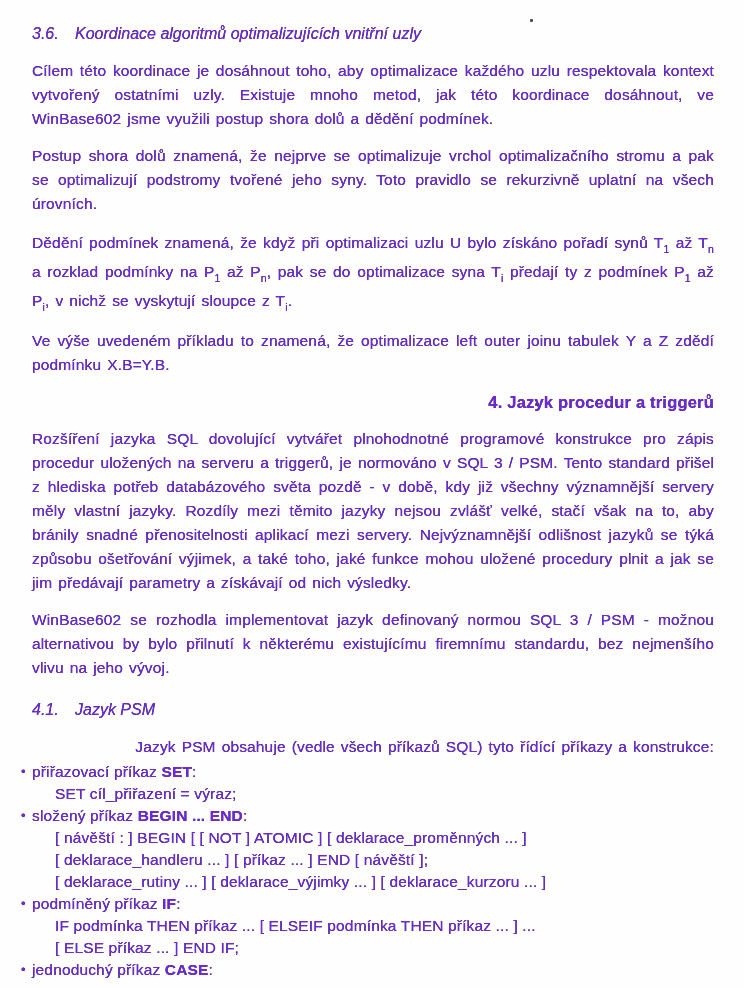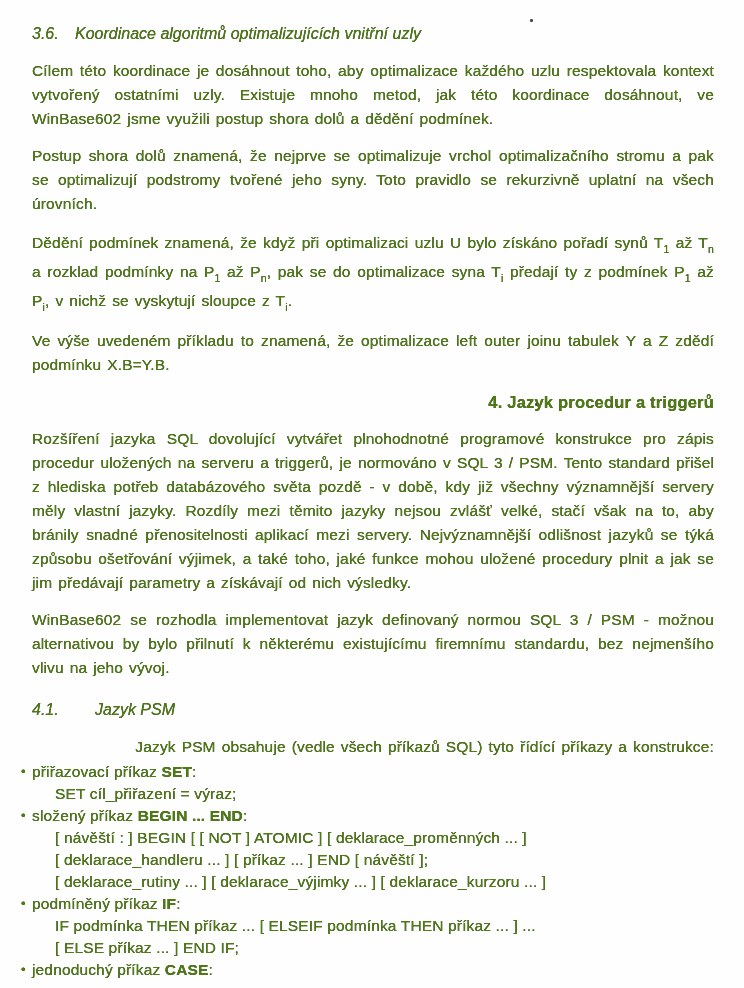--- a/index.html
+++ b/index.html
@@ -2,21 +2,21 @@
 <html lang="cs"><head>
 <meta charset="utf-8">
 <style>
   html, body { margin: 0; padding: 0; background: #ffffff; }
   .page {
     position: relative;
     width: 744px;
     height: 988px;
     background: #fffefe;
     font-family: "Liberation Sans", sans-serif;
-    color: #4d7c0f;
+    color: #6d28d9;
     overflow: hidden;
     text-shadow: 0 0 0.6px rgba(10,10,10,0.85);
   }
   .content {
     position: absolute;
     top: 0; left: 0; right: 0;
     padding: 24px 30px 0 32px;
   }
   .para {
     font-size: 15.5px;
@@ -31,21 +31,21 @@
   .para-intro { margin-bottom: 2px; text-align: right; }
   .h-ital {
     display: flex;
     font-style: italic;
     font-size: 16px;
     font-weight: normal;
     line-height: 20px;
     margin: 0 0 15px 0;
   }
   .h-ital .h-num { width: 43px; flex: 0 0 auto; }
-  .h-sub { margin-top: 20px; gap: 20px; }
+  .h-sub { margin-top: 20px; }
   .h-bold {
     font-weight: bold;
     font-size: 16.5px;
     line-height: 21px;
     margin: 0 0 14px 0;
     letter-spacing: 0.2px;
     text-align: right;
   }
   .bullets {
     list-style: none;

